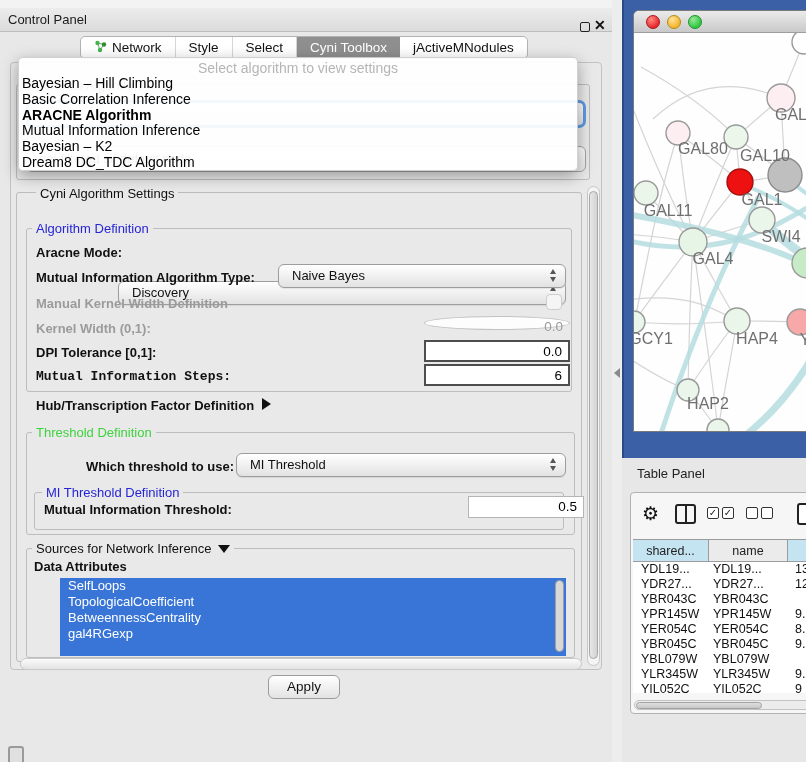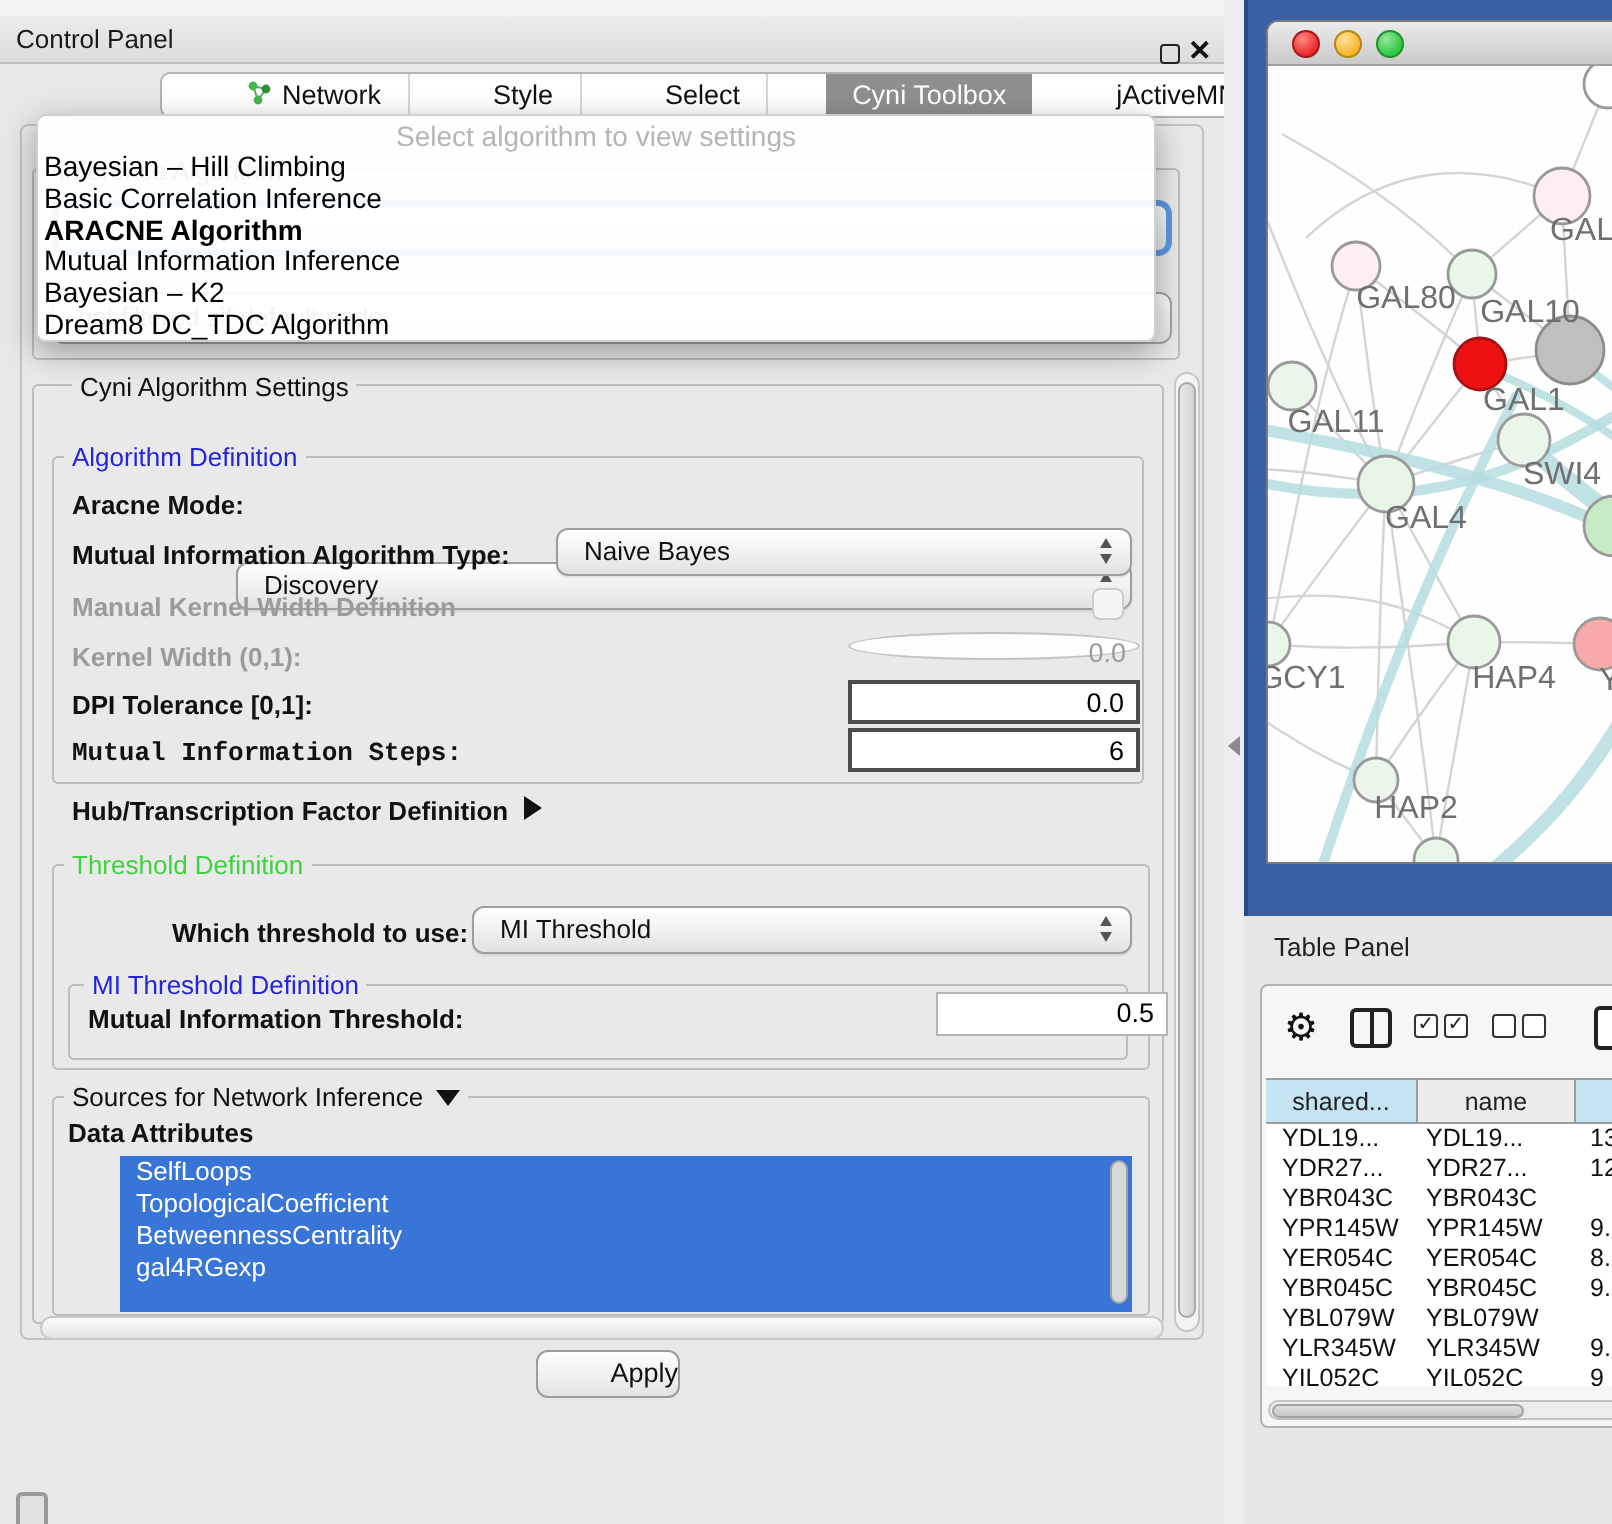--- a/index.html
+++ b/index.html
@@ -13,21 +13,21 @@
                  background:linear-gradient(#ececec,#dcdcdc); border-bottom:1px solid #bdbdbd;
                  display:flex; align-items:center; }
   #cp-title { font-size:13px; color:#1a1a1a; padding-left:8px; }
   #cp-float { position:absolute; left:580px; top:14px; width:10px; height:10px; border:1.5px solid #222; border-radius:2px; }
   #cp-close { position:absolute; left:594px; top:9px; font-size:14px; font-weight:bold; color:#111; }
 
   
   #tabbar { position:absolute; left:80px; top:36px; height:23px; display:flex;
             background:#fff; border:1px solid #b3b3b3; border-radius:5px; overflow:hidden; }
   .tab { display:flex; align-items:center; gap:5px; padding:0 13px; font-size:13.5px; color:#111;
-         border-right:1px solid #d6d6d6; white-space:nowrap;margin-left:29px; }
+         border-right:1px solid #d6d6d6; white-space:nowrap; }
   .tab:last-child { border-right:none; }
   .tab.sel { background:#8f8f8f; color:#fff; border-right:none; }
 
   
   #content-pane { position:absolute; left:10px; top:62px; width:592px; height:608px;
                   background:#e9e9e9; border:1px solid #c2c2c2; border-radius:4px; }
 
   
   .groupbox { position:absolute; border:1px solid #bdbdbd; border-radius:3px; }
   .grouptitle { position:absolute; font-size:13px; background:#e9e9e9; padding:0 4px; white-space:nowrap; }
@@ -95,21 +95,21 @@
 
   #attr-list { position:absolute; left:40px; top:578px; width:506px; height:78px; background:#3875d7; overflow:hidden;margin-left:20px; }
   .attr-item { font-size:13px; color:#fff; padding-left:8px; height:16px; line-height:16px; white-space:nowrap; }
   #attr-scrollthumb { position:absolute; left:495px; top:2px; width:9px; height:72px;
                       background:#d8d8d8; border:1px solid #9f9f9f; border-radius:5px; }
   #bottom-strip { position:absolute; left:20px; top:658px; width:562px; height:12px;
                   background:linear-gradient(#fbfbfb,#e3e3e3); border:1px solid #c9c9c9; border-radius:6px; }
 
   #apply-btn { position:absolute; left:268px; top:675px; width:72px; height:24px;
                background:linear-gradient(#ffffff,#e3e3e3); border:1px solid #9c9c9c; border-radius:6px;
-               font-size:13.5px; color:#111; text-align:right; line-height:22px; }
+               font-size:13.5px; color:#111; text-align:center; line-height:22px; }
 
   #bottom-tabbar { position:absolute; left:145px; top:707px; height:24px; display:flex;
                    background:#fff; border:1px solid #b3b3b3; border-radius:5px; overflow:hidden; }
   .btab { display:flex; align-items:center; padding:0 15px; font-size:13.5px; color:#111;
           border-right:1px solid #d6d6d6; white-space:nowrap; }
   .btab:last-child { border-right:none; }
   .btab.sel { background:#8f8f8f; color:#fff; }
 
   #float-grip { position:absolute; left:8px; top:746px; width:16px; height:20px;
                 border:2px solid #9a9a9a; border-radius:3px; background:#e0e0e0; }

